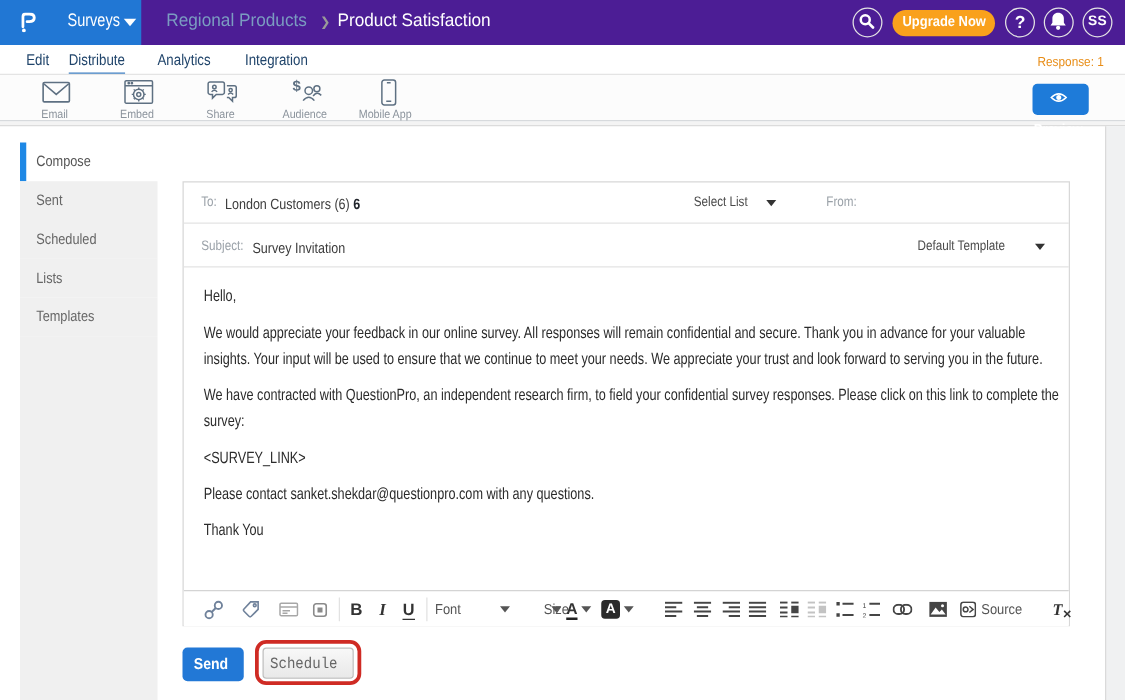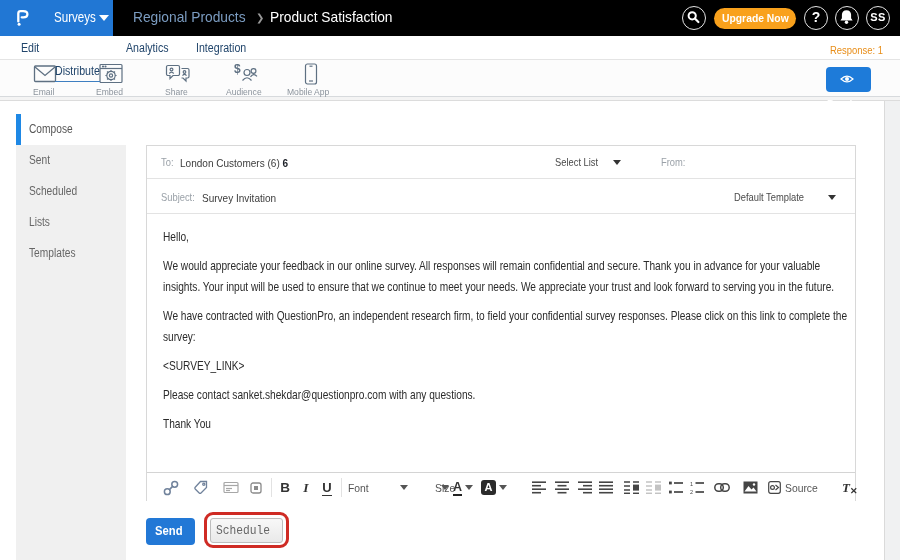--- a/index.html
+++ b/index.html
@@ -2,21 +2,21 @@
 <html><head>
 <meta charset="utf-8">
 <style>
 *{margin:0;padding:0;box-sizing:border-box;}
 html,body{width:900px;height:560px;overflow:hidden;}
 body{font-family:"Liberation Sans",sans-serif;background:#fff;}
 #root{position:relative;width:900px;height:560px;overflow:hidden;background:#fff;}
 .sx{transform-origin:0 50%;display:inline-block;white-space:nowrap;}
 
 
-#hdr{position:absolute;left:0;top:0;width:900px;height:36px;background:#000000;}
+#hdr{position:absolute;left:0;top:0;width:900px;height:36px;background:#4c1d95;}
 #logobox{position:absolute;left:0;top:0;width:113px;height:36px;background:#2177d4;}
 #surveys{position:absolute;left:54px;top:9px;color:#fff;font-size:14.5px;}
 #surveys-caret{position:absolute;left:99px;top:15px;width:0;height:0;border-left:5px solid transparent;border-right:5px solid transparent;border-top:6px solid #fff;}
 #bc1{position:absolute;left:133px;top:9px;color:#7b9cc1;font-size:14.5px;}
 #bc-sep{position:absolute;left:256px;top:12px;color:#999;font-size:10px;}
 #bc2{position:absolute;left:270px;top:9px;color:#ffffff;font-size:14.5px;}
 .hcirc{position:absolute;top:6px;width:24px;height:24px;border:1.6px solid #e4e4e4;border-radius:50%;}
 #upgr{position:absolute;left:714px;top:8px;width:82px;height:21px;background:#f9a11c;border-radius:11px;color:#fff;font-size:11.5px;font-weight:700;text-align:right;line-height:21px;}
 #qmark{left:804px;color:#fff;font-weight:700;font-size:14px;text-align:center;line-height:20px;}
 #ssav{left:866px;color:#fff;font-weight:700;font-size:11px;text-align:center;line-height:21px;letter-spacing:.3px;}
@@ -357,21 +357,21 @@
       <span class="sx" style="transform:scaleX(.9);">Mobile App</span>
     </div>
     <div id="prevbtn"><svg width="14" height="10" viewBox="0 0 14 10" style="vertical-align:-1px;margin-right:3px;">
           <path d="M1 5 Q7 -0.8 13 5 Q7 10.8 1 5 z" fill="none" stroke="#fff" stroke-width="1.2"></path>
           <circle cx="7" cy="5" r="2" fill="#fff"></circle>
         </svg><span class="sx" style="transform:scaleX(.9);">Preview</span></div>
   </div>
 
   <div id="tabs">
     <span class="tab" style="left:21px;"><span class="sx" style="transform:scaleX(.85);">Edit</span></span>
-    <span class="tab" style="left:55px;margin-top:23px;"><span class="sx" style="transform:scaleX(.85);border-bottom:1.5px solid #3e7fc1;padding-bottom:3px;">Distribute</span></span>
+    <span class="tab" style="left:55px;"><span class="sx" style="transform:scaleX(.85);border-bottom:1.5px solid #3e7fc1;padding-bottom:3px;">Distribute</span></span>
     <span class="tab" style="left:126px;"><span class="sx" style="transform:scaleX(.85);">Analytics</span></span>
     <span class="tab" style="left:196px;"><span class="sx" style="transform:scaleX(.85);">Integration</span></span>
     <span id="resp"><span class="sx" style="transform:scaleX(.9);">Response: 1</span></span>
   </div>
 
   <div id="hdr">
     <div id="logobox">
         <svg style="position:absolute;left:17px;top:10px;" width="13" height="16" viewBox="0 0 13 16">
           <g fill="none" stroke="#fff" stroke-width="2.3">
             <path d="M1.3 11.4 L1.3 3.4 Q1.3 1.15 3.6 1.15 L6.3 1.15 Q10.4 1.15 10.4 4.25 Q10.4 7.3 6.3 7.3 L4.7 7.3" stroke-linecap="round" stroke-linejoin="round"></path>

